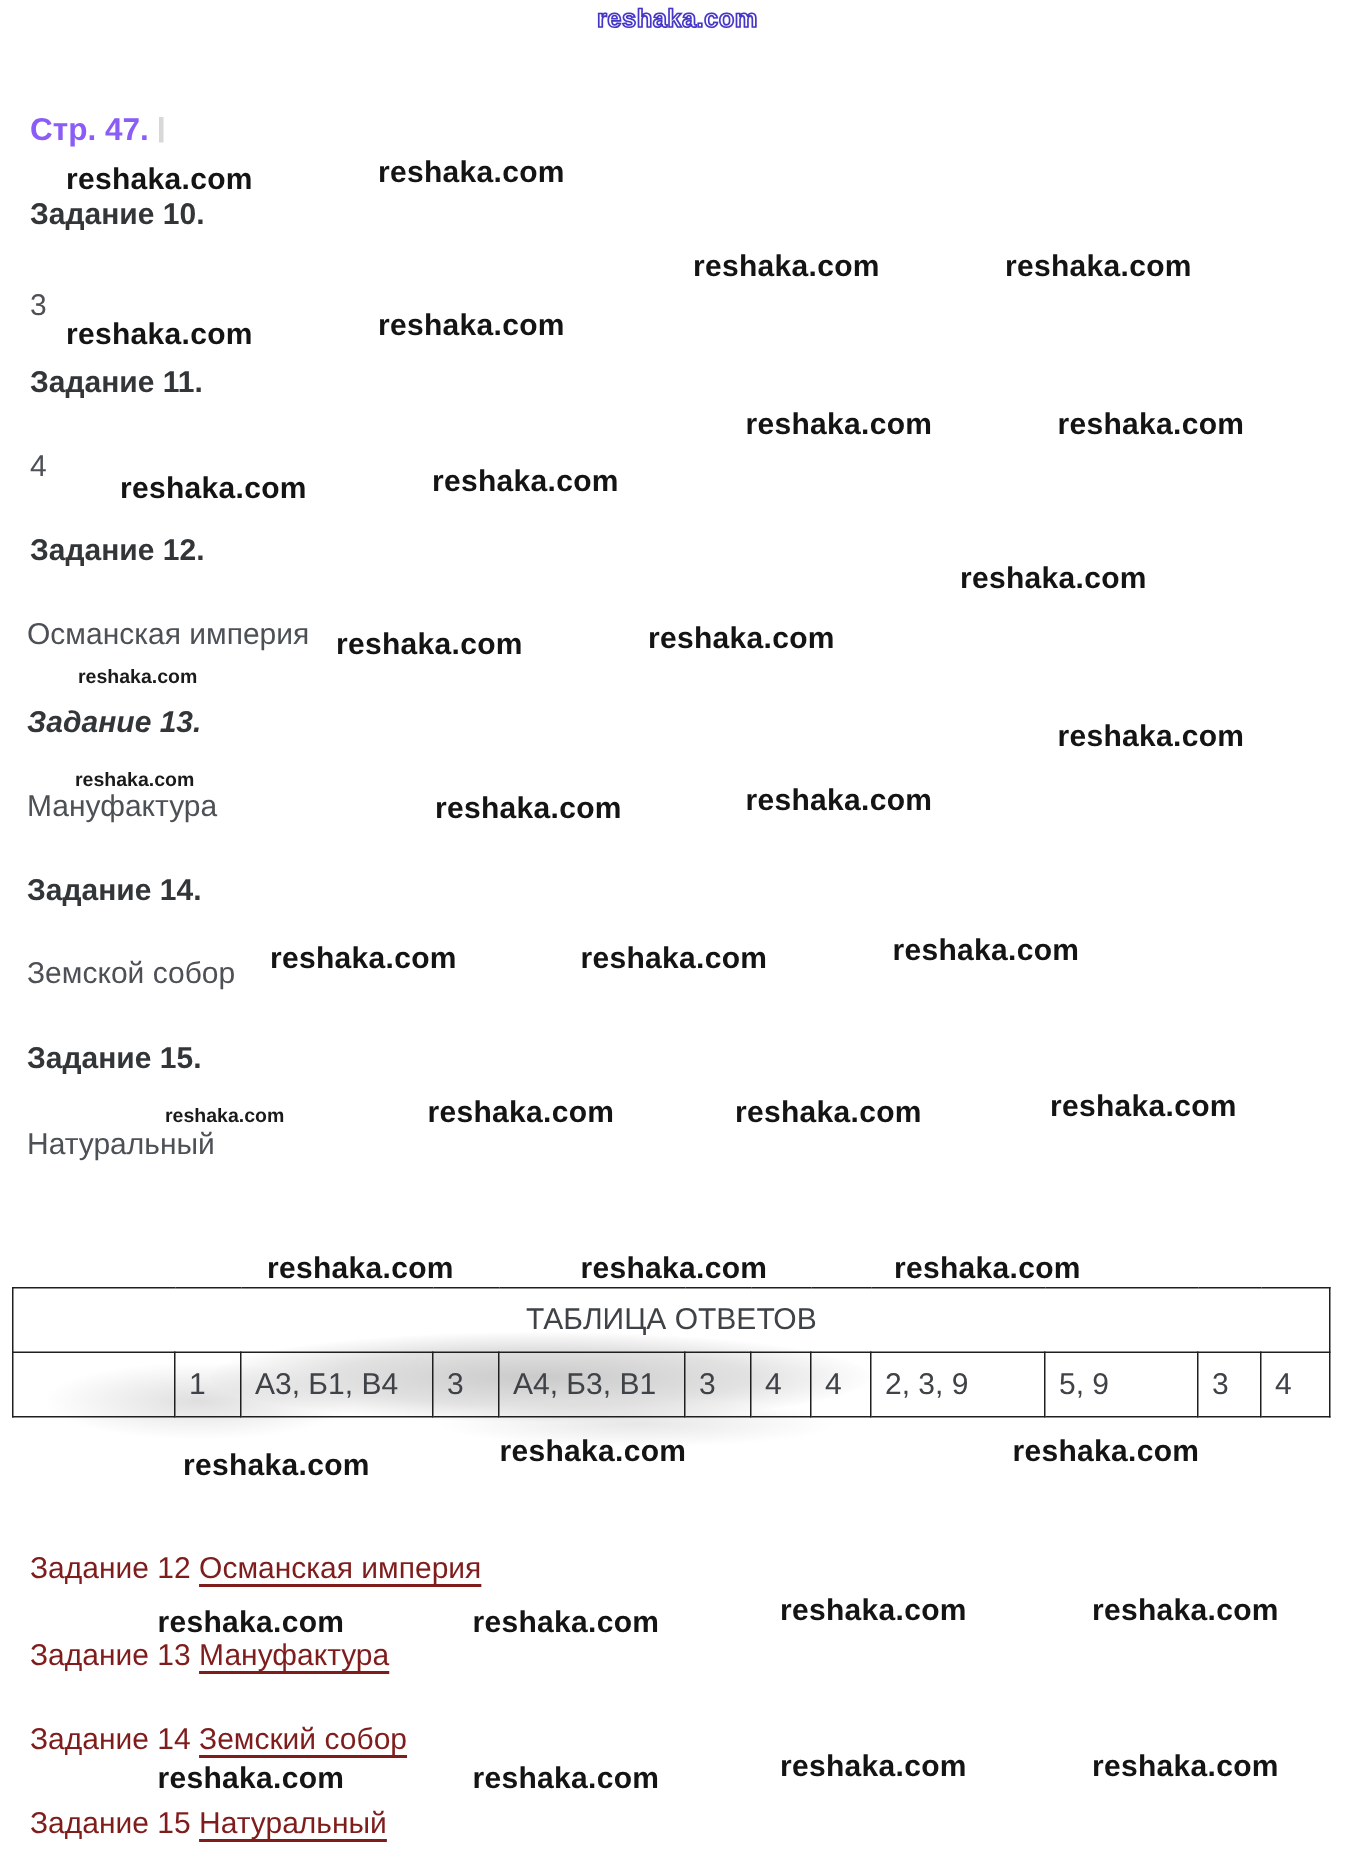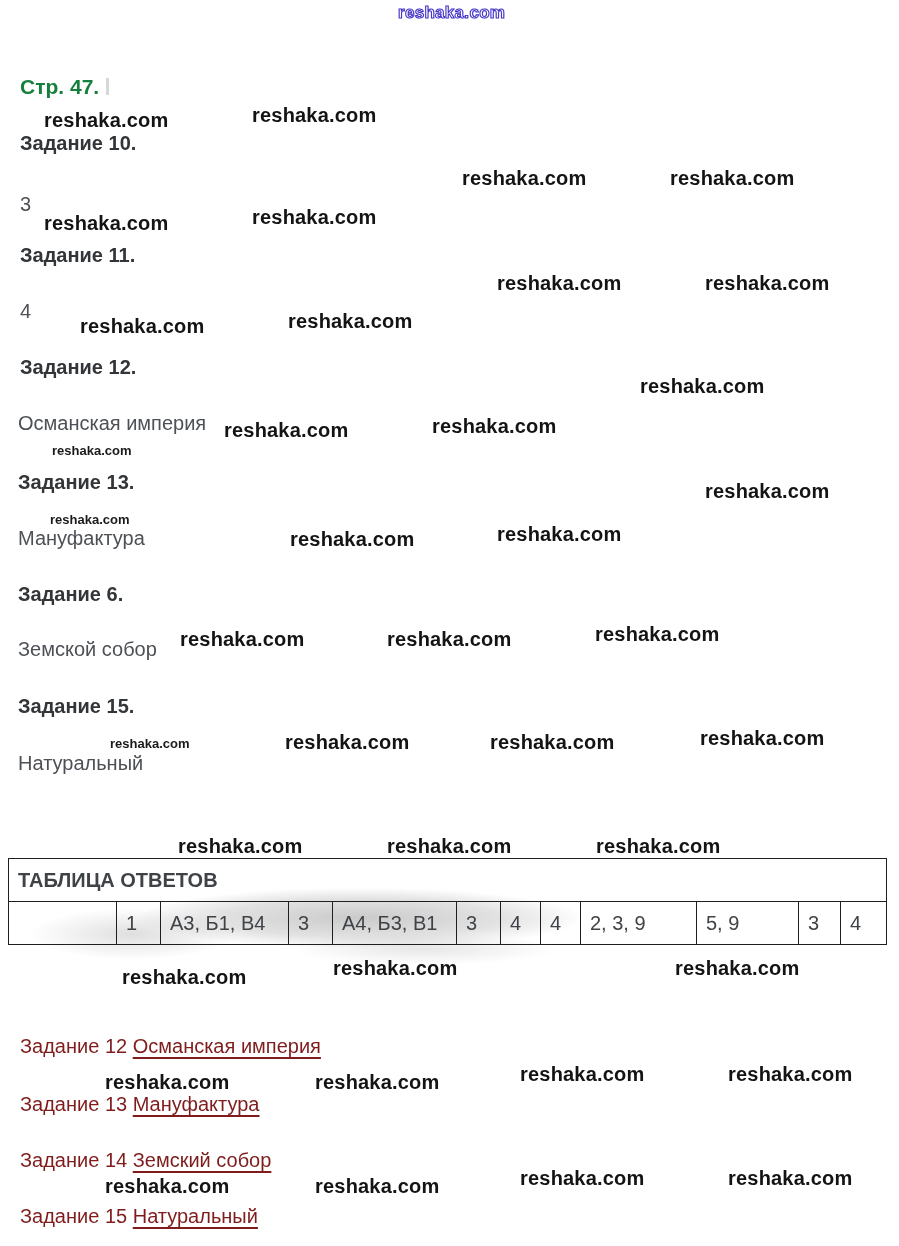--- a/index.html
+++ b/index.html
@@ -35,21 +35,21 @@
     color: #ffffff;
     -webkit-text-stroke: 1.1px #4536c8;
     text-shadow: 0 0 1px #6a5ae0;
     letter-spacing: 0.3px;
   }
 
   
   .page-heading {
     font-size: 21px;
     font-weight: 700;
-    color: #15803d;
+    color: #8b5cf6;
   }
   .task-heading {
     font-size: 20px;
     font-weight: 700;
     color: #333639;
   }
   .task-answer {
     font-size: 20px;
     font-weight: 400;
     color: #4d5156;
@@ -70,23 +70,24 @@
   table.answers td {
     border: 1.5px solid #1f1f1f;
     padding: 4px 9px;
     font-size: 20px;
     color: #3f4347;
     background: transparent;
     overflow: hidden;
   }
   td.tbl-title {
     font-size: 21px;
-    font-weight: 700;
+    font-weight: 400;
     color: #1c1c1c;
     height: 34px;
+    text-align: center;
   }
   td.hdr { height: 30px; }
   td.ans { height: 34px; }
 
   
   .smudge {
     position: absolute;
     border-radius: 50%;
     pointer-events: none;
   }
@@ -132,28 +133,28 @@
   <span class="abs wm" style="left:80px; top:315px;">reshaka.com</span>
   <span class="abs wm" style="left:288px; top:310px;">reshaka.com</span>
 
   <span class="abs task-heading" style="left:20px; top:356px;">Задание 12.</span>
   <span class="abs wm" style="left:640px; top:375px;">reshaka.com</span>
   <span class="abs task-answer" style="left:18px; top:412px;">Османская империя</span>
   <span class="abs wm" style="left:224px; top:419px;">reshaka.com</span>
   <span class="abs wm" style="left:432px; top:415px;">reshaka.com</span>
   <span class="abs wm-small" style="left:52px; top:443px;">reshaka.com</span>
 
-  <span class="abs task-heading" style="left:18px; top:471px;">Задание 13.</span>
+  <span class="abs task-heading" style="left:18px; top:471px;font-style:italic;">Задание 13.</span>
   <span class="abs wm" style="left:705px; top:480px;">reshaka.com</span>
   <span class="abs wm-small" style="left:50px; top:512px;">reshaka.com</span>
   <span class="abs task-answer" style="left:18px; top:527px;">Мануфактура</span>
   <span class="abs wm" style="left:290px; top:528px;">reshaka.com</span>
   <span class="abs wm" style="left:497px; top:523px;">reshaka.com</span>
 
-  <span class="abs task-heading" style="left:18px; top:583px;">Задание 6.</span>
+  <span class="abs task-heading" style="left:18px; top:583px;">Задание 14.</span>
   <span class="abs task-answer" style="left:18px; top:638px;">Земской собор</span>
   <span class="abs wm" style="left:180px; top:628px;">reshaka.com</span>
   <span class="abs wm" style="left:387px; top:628px;">reshaka.com</span>
   <span class="abs wm" style="left:595px; top:623px;">reshaka.com</span>
 
   <span class="abs task-heading" style="left:18px; top:695px;">Задание 15.</span>
   <span class="abs wm-small" style="left:110px; top:736px;">reshaka.com</span>
   <span class="abs wm" style="left:285px; top:731px;">reshaka.com</span>
   <span class="abs wm" style="left:490px; top:731px;">reshaka.com</span>
   <span class="abs wm" style="left:700px; top:727px;">reshaka.com</span>

